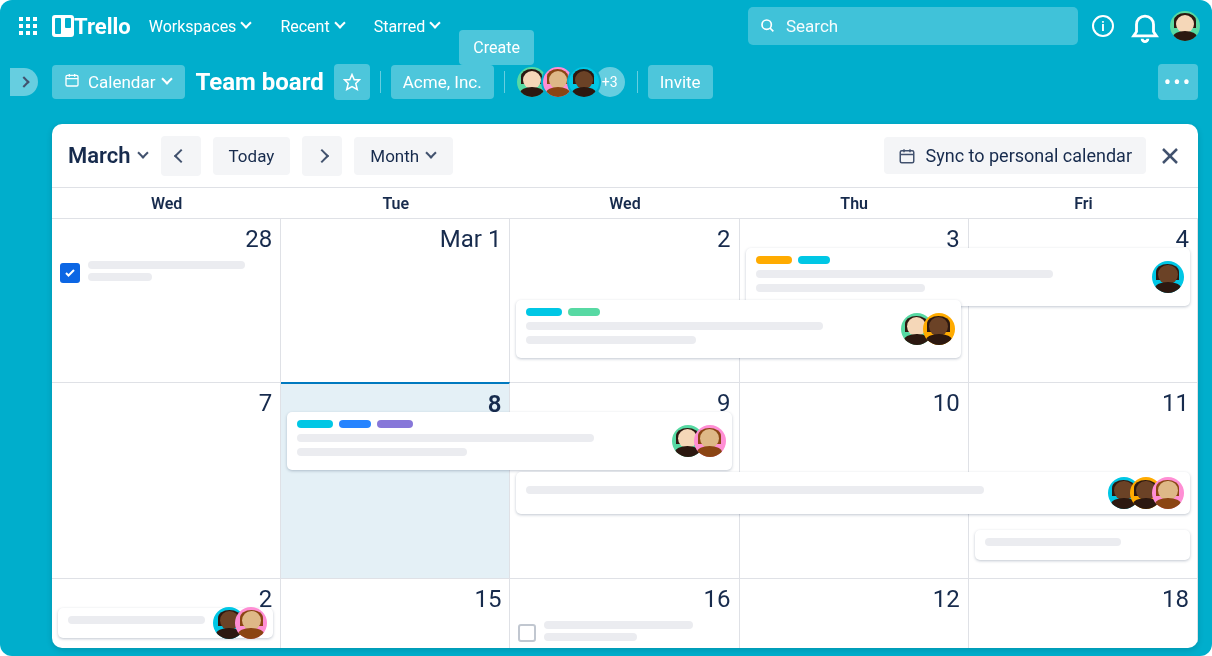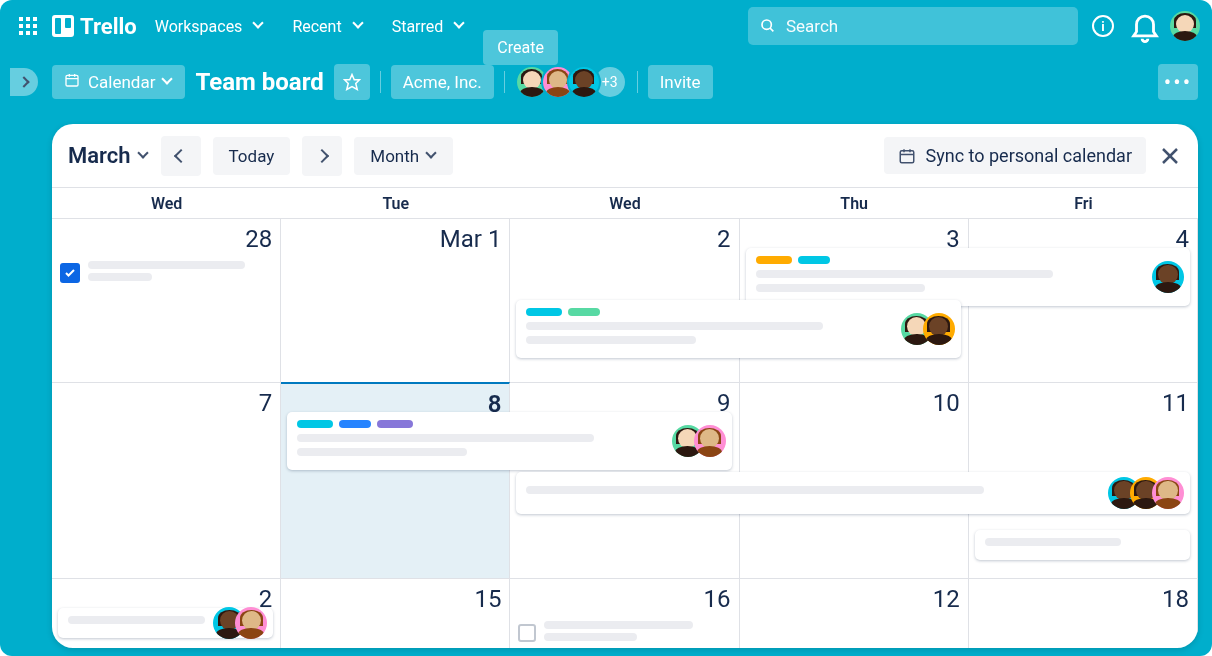--- a/index.html
+++ b/index.html
@@ -3,25 +3,25 @@
 <meta charset="utf-8">
 <style>
 * { box-sizing: border-box; margin: 0; padding: 0; }
 body { font-family: -apple-system, BlinkMacSystemFont, 'Segoe UI', Roboto, sans-serif; background: #fff; overflow: hidden; width: 1212px; height: 656px; }
 .app { width: 1212px; height: 656px; background: #00aecc; border-radius: 12px; overflow: hidden; position: relative; }
 
 .topbar { height: 52px; display: flex; align-items: center; padding: 0 12px; gap: 8px; }
 .apps-icon { width: 32px; height: 32px; display: flex; align-items: center; justify-content: center; cursor: pointer; }
 .apps-grid { display: grid; grid-template-columns: repeat(3, 4px); grid-template-rows: repeat(3, 4px); gap: 3px; }
 .apps-grid span { background: #fff; width: 4px; height: 4px; }
-.logo { display: flex; align-items: center; gap: 6px; color: #fff; font-weight: 700; font-size: 22px; cursor: pointer; }
+.logo { display: flex; align-items: center; gap: 0; color: #fff; font-weight: 700; font-size: 22px; cursor: pointer; }
 .logo-icon { width: 22px; height: 22px; background: #fff; border-radius: 3px; position: relative; }
 .logo-icon::before { content: ''; position: absolute; left: 3px; top: 3px; width: 6px; height: 16px; background: #00aecc; border-radius: 1px; }
 .logo-icon::after { content: ''; position: absolute; right: 3px; top: 3px; width: 6px; height: 10px; background: #00aecc; border-radius: 1px; }
-.nav-item { color: #fff; font-size: 16px; padding: 6px 10px; cursor: pointer; display: flex; align-items: center; gap: 12px; border-radius: 4px; text-align: right; }
+.nav-item { color: #fff; font-size: 16px; padding: 6px 10px; cursor: pointer; display: flex; align-items: center; gap: 6px; border-radius: 4px; text-align: right; }
 .chev-down { width: 10px; height: 10px; display: inline-block; }
 .chev-down::before { content: ''; display: block; width: 6px; height: 6px; border-right: 2px solid currentColor; border-bottom: 2px solid currentColor; transform: rotate(45deg); margin-top: -2px; }
 .create-btn { background: rgba(255,255,255,0.3); color: #fff; padding: 8px 14px; border-radius: 4px; font-size: 16px; cursor: pointer; margin-top: 43px; }
 .spacer { flex: 1; }
 .search-box { flex: 0 0 330px; height: 38px; background: rgba(255,255,255,0.25); border-radius: 5px; display: flex; align-items: center; padding: 0 12px; gap: 10px; color: #fff; }
 .search-icon { width: 16px; height: 16px; }
 .search-input-ph { color: #fff; font-size: 17px; opacity: 0.95; }
 .icon-btn { width: 34px; height: 34px; display: flex; align-items: center; justify-content: center; cursor: pointer; color: #fff; border-radius: 50%; }
 .info-icon { width: 22px; height: 22px; border: 2px solid #fff; border-radius: 50%; display: flex; align-items: center; justify-content: center; font-size: 13px; font-weight: 700; }
 .avatar { width: 30px; height: 30px; border-radius: 50%; position: relative; overflow: hidden; }
@@ -36,21 +36,21 @@
 .cal-icon svg { width: 16px; height: 16px; }
 .board-title { color: #fff; font-size: 24px; font-weight: 700; }
 .star-btn { width: 36px; height: 36px; background: rgba(255,255,255,0.3); border-radius: 4px; display: flex; align-items: center; justify-content: center; cursor: pointer; color: #fff; }
 .sep { width: 1px; height: 22px; background: rgba(255,255,255,0.4); }
 .avatar-stack { display: flex; }
 .avatar-stack .avatar { margin-left: -8px; border: 2px solid #00aecc; width: 34px; height: 34px; }
 .avatar-stack .avatar:first-child { margin-left: 0; }
 .more-count { width: 34px; height: 34px; border-radius: 50%; background: rgba(255,255,255,0.4); color: #fff; display: flex; align-items: center; justify-content: center; margin-left: -8px; font-size: 14px; border: 2px solid #00aecc; }
 .more-btn { width: 40px; height: 36px; background: rgba(255,255,255,0.3); border-radius: 4px; display: flex; align-items: center; justify-content: center; cursor: pointer; color: #fff; font-size: 22px; letter-spacing: 2px; }
 
-.cal-panel { position: absolute; left: 52px; right: 14px; top: 124px; bottom: 8px; background: #fff; border-radius: 21px; overflow: hidden; box-shadow: 0 2px 6px rgba(0,0,0,0.15); }
+.cal-panel { position: absolute; left: 52px; right: 14px; top: 124px; bottom: 8px; background: #fff; border-radius: 10px; overflow: hidden; box-shadow: 0 2px 6px rgba(0,0,0,0.15); }
 .cal-toolbar { height: 64px; display: flex; align-items: center; padding: 0 16px; gap: 12px; border-bottom: 1px solid #dfe1e6; }
 .month-lbl { font-size: 22px; font-weight: 600; color: #172b4d; display: flex; align-items: center; gap: 8px; cursor: pointer; }
 .nav-btn { width: 40px; height: 40px; background: #f4f5f7; border-radius: 4px; display: flex; align-items: center; justify-content: center; cursor: pointer; color: #42526e; }
 .nav-btn .chev-left::before { content: ''; display: block; width: 8px; height: 8px; border-left: 2px solid #42526e; border-bottom: 2px solid #42526e; transform: rotate(45deg); }
 .nav-btn .chev-right2::before { content: ''; display: block; width: 8px; height: 8px; border-right: 2px solid #42526e; border-top: 2px solid #42526e; transform: rotate(45deg); }
 .tb-btn { background: #f4f5f7; color: #172b4d; padding: 9px 16px; border-radius: 4px; cursor: pointer; font-size: 17px; display: flex; align-items: center; gap: 8px; }
 .sync-btn { display: flex; align-items: center; gap: 10px; cursor: pointer; color: #172b4d; font-size: 18px; padding: 8px 14px; background: #f4f5f7; border-radius: 4px; }
 .close-x { width: 24px; height: 24px; cursor: pointer; color: #42526e; }
 .close-x svg { width: 24px; height: 24px; }
 

